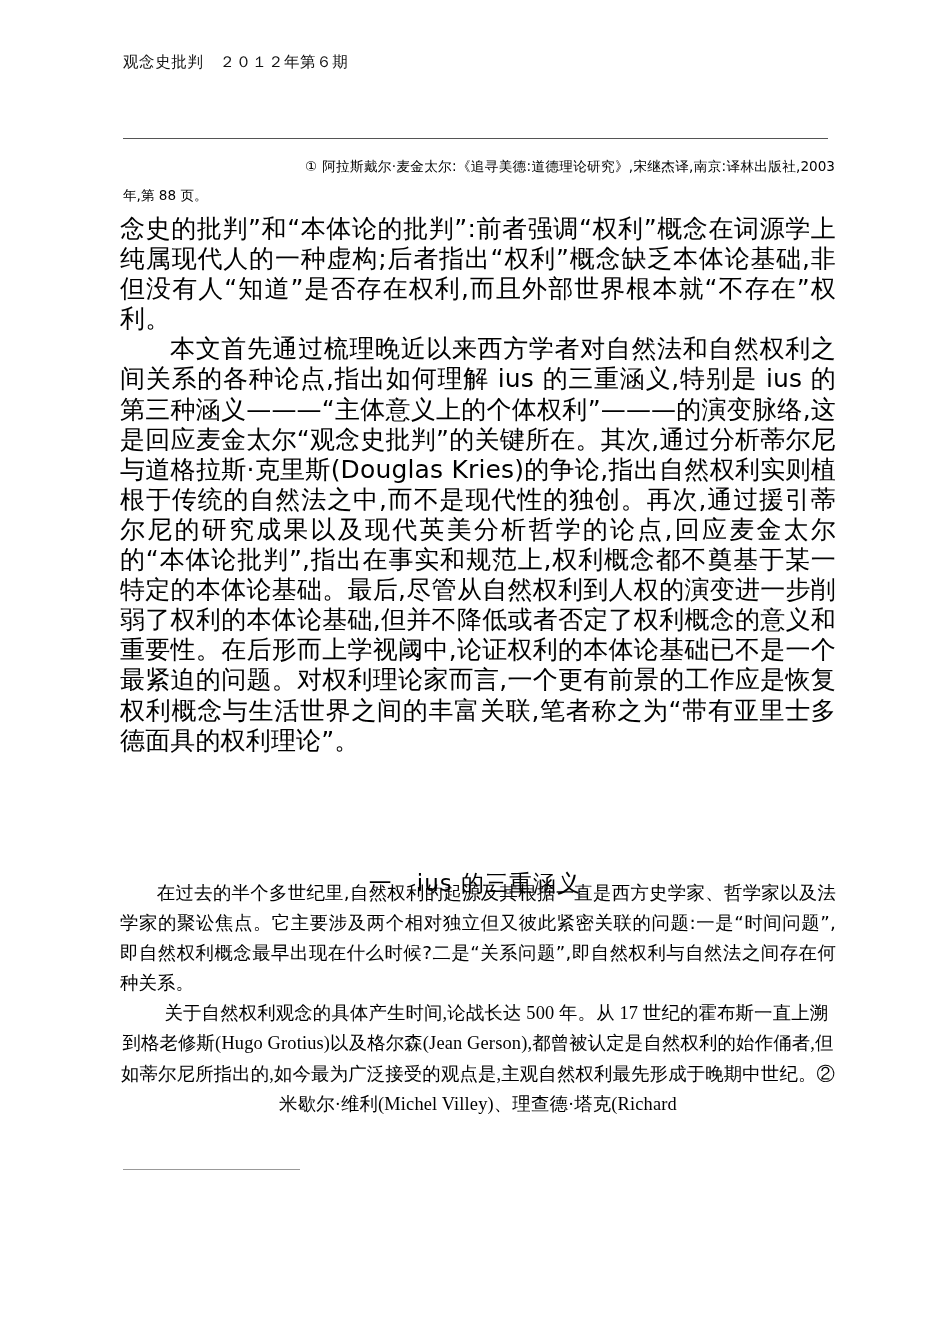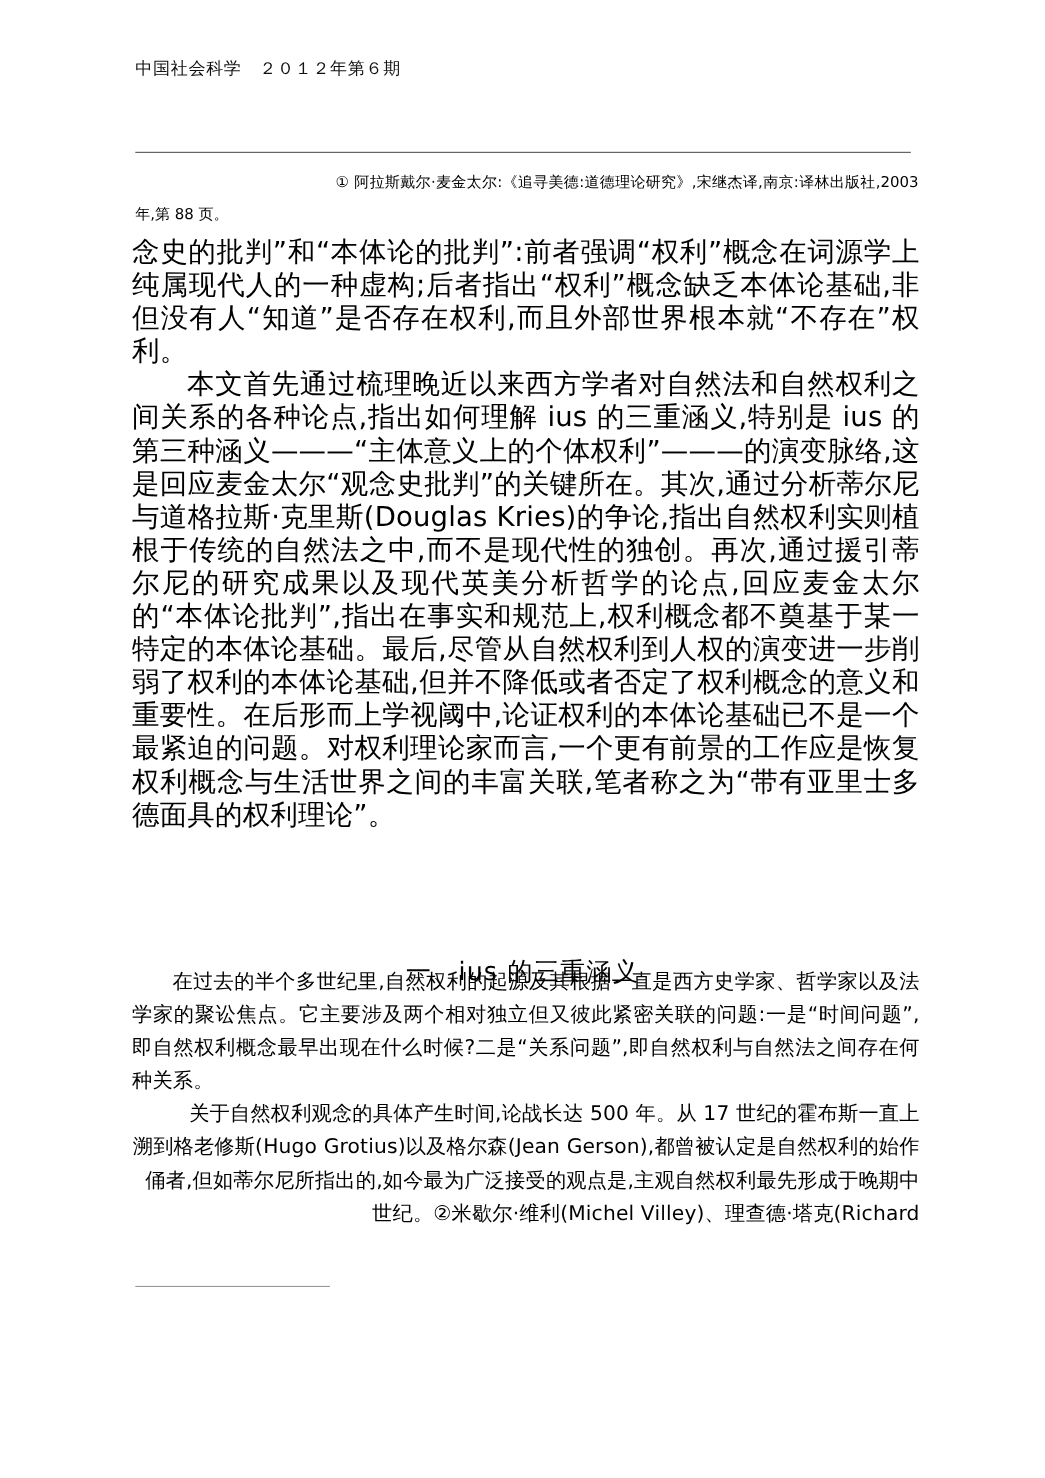--- a/index.html
+++ b/index.html
@@ -107,39 +107,40 @@
     text-align: justify;
     text-justify: inter-character;
     letter-spacing: 0.15px;
     word-break: break-all;
   }
   .body2 p.indent {
     text-indent: 2em;
   }
   .body2 p.last {
     text-indent: 2em;
-    text-align: right;
+    text-align: center;
+    font-family: Liberation Serif, serif;
   }
 
   
   .footnote-rule-bottom {
     position: absolute;
     left: 123px;
     top: 1169px;
     width: 177px;
     height: 1px;
     background: #999999;
   }
 </style>
 </head>
 <body>
 
 <div class="page">
 
-  <div class="running-head">中国社会科学　２０１２年第６期</div>
+  <div class="running-head">观念史批判　２０１２年第６期</div>
 
   <div class="footnote-rule-top"></div>
 
   <div class="footnote-block">
     <p>① 阿拉斯戴尔·麦金太尔:《追寻美德:道德理论研究》,宋继杰译,南京:译林出版社,2003 年,第 88 页。</p>
   </div>
 
   <div class="body">
     <p class="cont">念史的批判”和“本体论的批判”:前者强调“权利”概念在词源学上纯属现代人的一种虚构;后者指出“权利”概念缺乏本体论基础,非但没有人“知道”是否存在权利,而且外部世界根本就“不存在”权利。</p>
     <p class="indent">本文首先通过梳理晚近以来西方学者对自然法和自然权利之间关系的各种论点,指出如何理解 ius 的三重涵义,特别是 ius 的第三种涵义———“主体意义上的个体权利”———的演变脉络,这是回应麦金太尔“观念史批判”的关键所在。其次,通过分析蒂尔尼与道格拉斯·克里斯(Douglas Kries)的争论,指出自然权利实则植根于传统的自然法之中,而不是现代性的独创。再次,通过援引蒂尔尼的研究成果以及现代英美分析哲学的论点,回应麦金太尔的“本体论批判”,指出在事实和规范上,权利概念都不奠基于某一特定的本体论基础。最后,尽管从自然权利到人权的演变进一步削弱了权利的本体论基础,但并不降低或者否定了权利概念的意义和重要性。在后形而上学视阈中,论证权利的本体论基础已不是一个最紧迫的问题。对权利理论家而言,一个更有前景的工作应是恢复权利概念与生活世界之间的丰富关联,笔者称之为“带有亚里士多德面具的权利理论”。</p>

